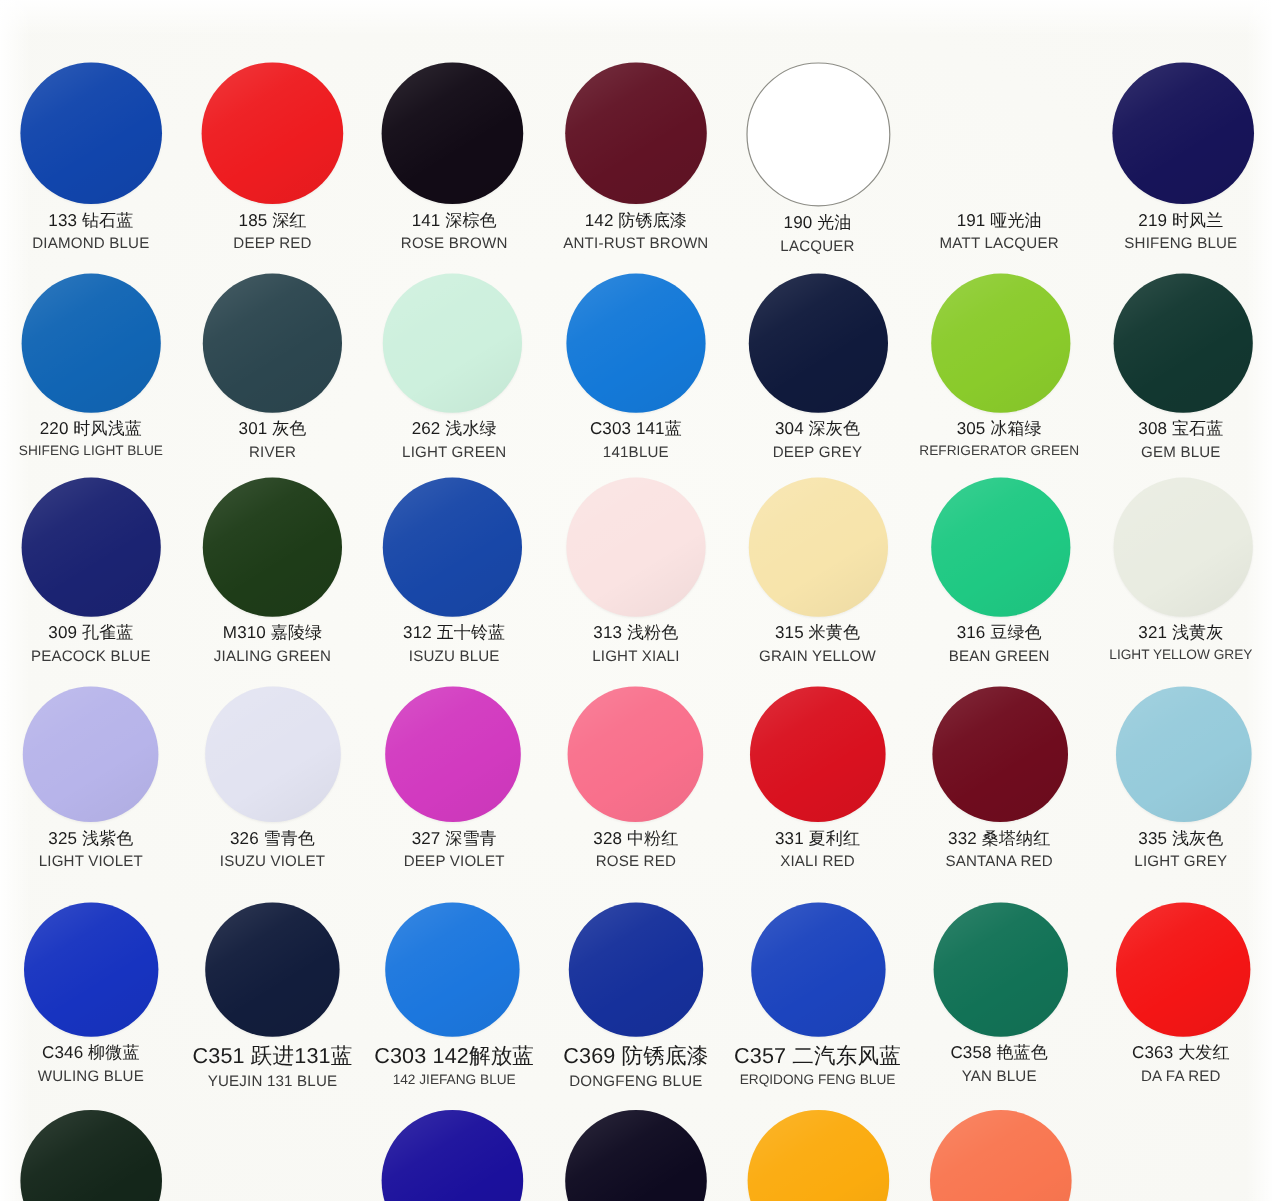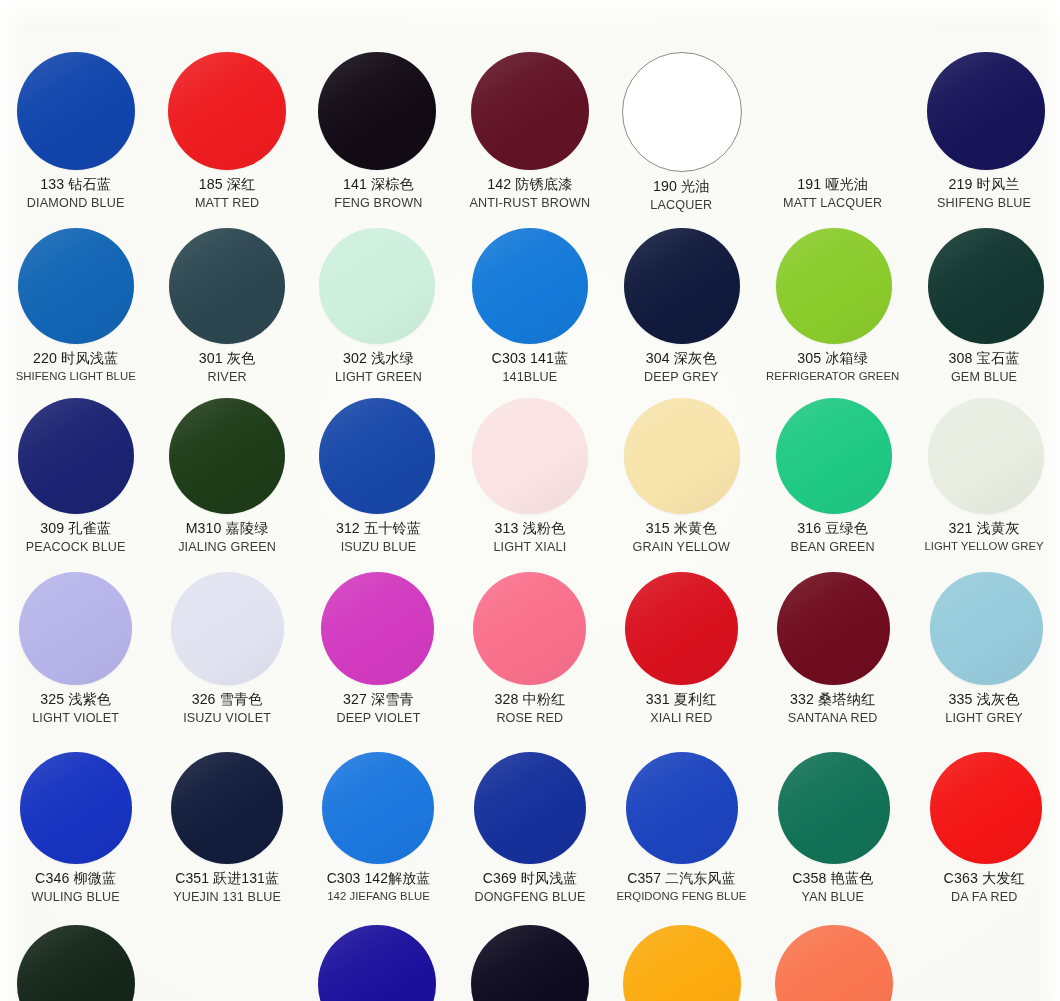--- a/index.html
+++ b/index.html
@@ -110,21 +110,21 @@
 
   .label-en {
     color: #3a3a3a;
     font-size: 12.6px;
     letter-spacing: 0.15px;
     margin-top: 3px;
     white-space: nowrap;
   }
 
   .label-en.tight { font-size: 11.4px; letter-spacing: 0px; }
-  .label-cn.tight { font-size: 14px; }
+  .label-cn.tight { font-size: 18px; }
 </style>
 </head>
 <body>
 
 <div id="paper"></div>
 
 <div id="chart">
   <div class="grid" id="grid">
       <div class="row" style="top: 52px;">
         <div class="cell">
@@ -135,30 +135,30 @@
             <div class="label-cn">133 钻石蓝</div>
             <div class="label-en">DIAMOND BLUE</div>
           </div>
         </div>
         <div class="cell">
           <div class="swatch-wrap">
             <div class="swatch" title="Automotive Paint Color Swatch Chart" style="width: 118px; height: 118px; margin-left: 0px; background: rgb(238, 28, 32);"></div>
           </div>
           <div class="labels">
             <div class="label-cn">185 深红</div>
-            <div class="label-en">MATT RED</div>
+            <div class="label-en">DEEP RED</div>
           </div>
         </div>
         <div class="cell">
           <div class="swatch-wrap">
             <div class="swatch" title="Automotive Paint Color Swatch Chart" style="width: 118px; height: 118px; margin-left: -2px; background: rgb(18, 11, 22);"></div>
           </div>
           <div class="labels">
             <div class="label-cn">141 深棕色</div>
-            <div class="label-en">FENG BROWN</div>
+            <div class="label-en">ROSE BROWN</div>
           </div>
         </div>
         <div class="cell">
           <div class="swatch-wrap">
             <div class="swatch" title="Automotive Paint Color Swatch Chart" style="width: 118px; height: 118px; margin-left: 0px; background: rgb(97, 19, 37);"></div>
           </div>
           <div class="labels">
             <div class="label-cn">142 防锈底漆</div>
             <div class="label-en">ANTI-RUST BROWN</div>
           </div>
@@ -208,21 +208,21 @@
           <div class="labels">
             <div class="label-cn">301 灰色</div>
             <div class="label-en">RIVER</div>
           </div>
         </div>
         <div class="cell">
           <div class="swatch-wrap">
             <div class="swatch" title="Automotive Paint Color Swatch Chart" style="width: 116px; height: 116px; margin-left: -2px; background: rgb(205, 240, 221);"></div>
           </div>
           <div class="labels">
-            <div class="label-cn">302 浅水绿</div>
+            <div class="label-cn">262 浅水绿</div>
             <div class="label-en">LIGHT GREEN</div>
           </div>
         </div>
         <div class="cell">
           <div class="swatch-wrap">
             <div class="swatch" title="Automotive Paint Color Swatch Chart" style="width: 116px; height: 116px; margin-left: 0px; background: rgb(20, 121, 216);"></div>
           </div>
           <div class="labels">
             <div class="label-cn">C303 141蓝</div>
             <div class="label-en">141BLUE</div>
@@ -379,21 +379,21 @@
         <div class="cell">
           <div class="swatch-wrap">
             <div class="swatch" title="Automotive Paint Color Swatch Chart" style="width: 113px; height: 113px; margin-left: 4px; background: rgb(150, 203, 219);"></div>
           </div>
           <div class="labels">
             <div class="label-cn">335 浅灰色</div>
             <div class="label-en">LIGHT GREY</div>
           </div>
         </div>
       </div>
-      <div class="row" style="top: 752px; justify-content: space-between;">
+      <div class="row" style="top: 752px;">
         <div class="cell">
           <div class="swatch-wrap">
             <div class="swatch" title="Automotive Paint Color Swatch Chart" style="width: 112px; height: 112px; margin-left: 0px; background: rgb(23, 51, 192);"></div>
           </div>
           <div class="labels">
             <div class="label-cn">C346 柳微蓝</div>
             <div class="label-en">WULING BLUE</div>
           </div>
         </div>
         <div class="cell">
@@ -412,21 +412,21 @@
           <div class="labels">
             <div class="label-cn tight">C303 142解放蓝</div>
             <div class="label-en tight">142 JIEFANG  BLUE</div>
           </div>
         </div>
         <div class="cell">
           <div class="swatch-wrap">
             <div class="swatch" title="Automotive Paint Color Swatch Chart" style="width: 112px; height: 112px; margin-left: 0px; background: rgb(22, 48, 155);"></div>
           </div>
           <div class="labels">
-            <div class="label-cn tight">C369 时风浅蓝</div>
+            <div class="label-cn tight">C369 防锈底漆</div>
             <div class="label-en">DONGFENG BLUE</div>
           </div>
         </div>
         <div class="cell">
           <div class="swatch-wrap">
             <div class="swatch" title="Automotive Paint Color Swatch Chart" style="width: 112px; height: 112px; margin-left: 1px; background: rgb(28, 68, 190);"></div>
           </div>
           <div class="labels">
             <div class="label-cn tight">C357 二汽东风蓝</div>
             <div class="label-en tight">ERQIDONG FENG BLUE</div>

